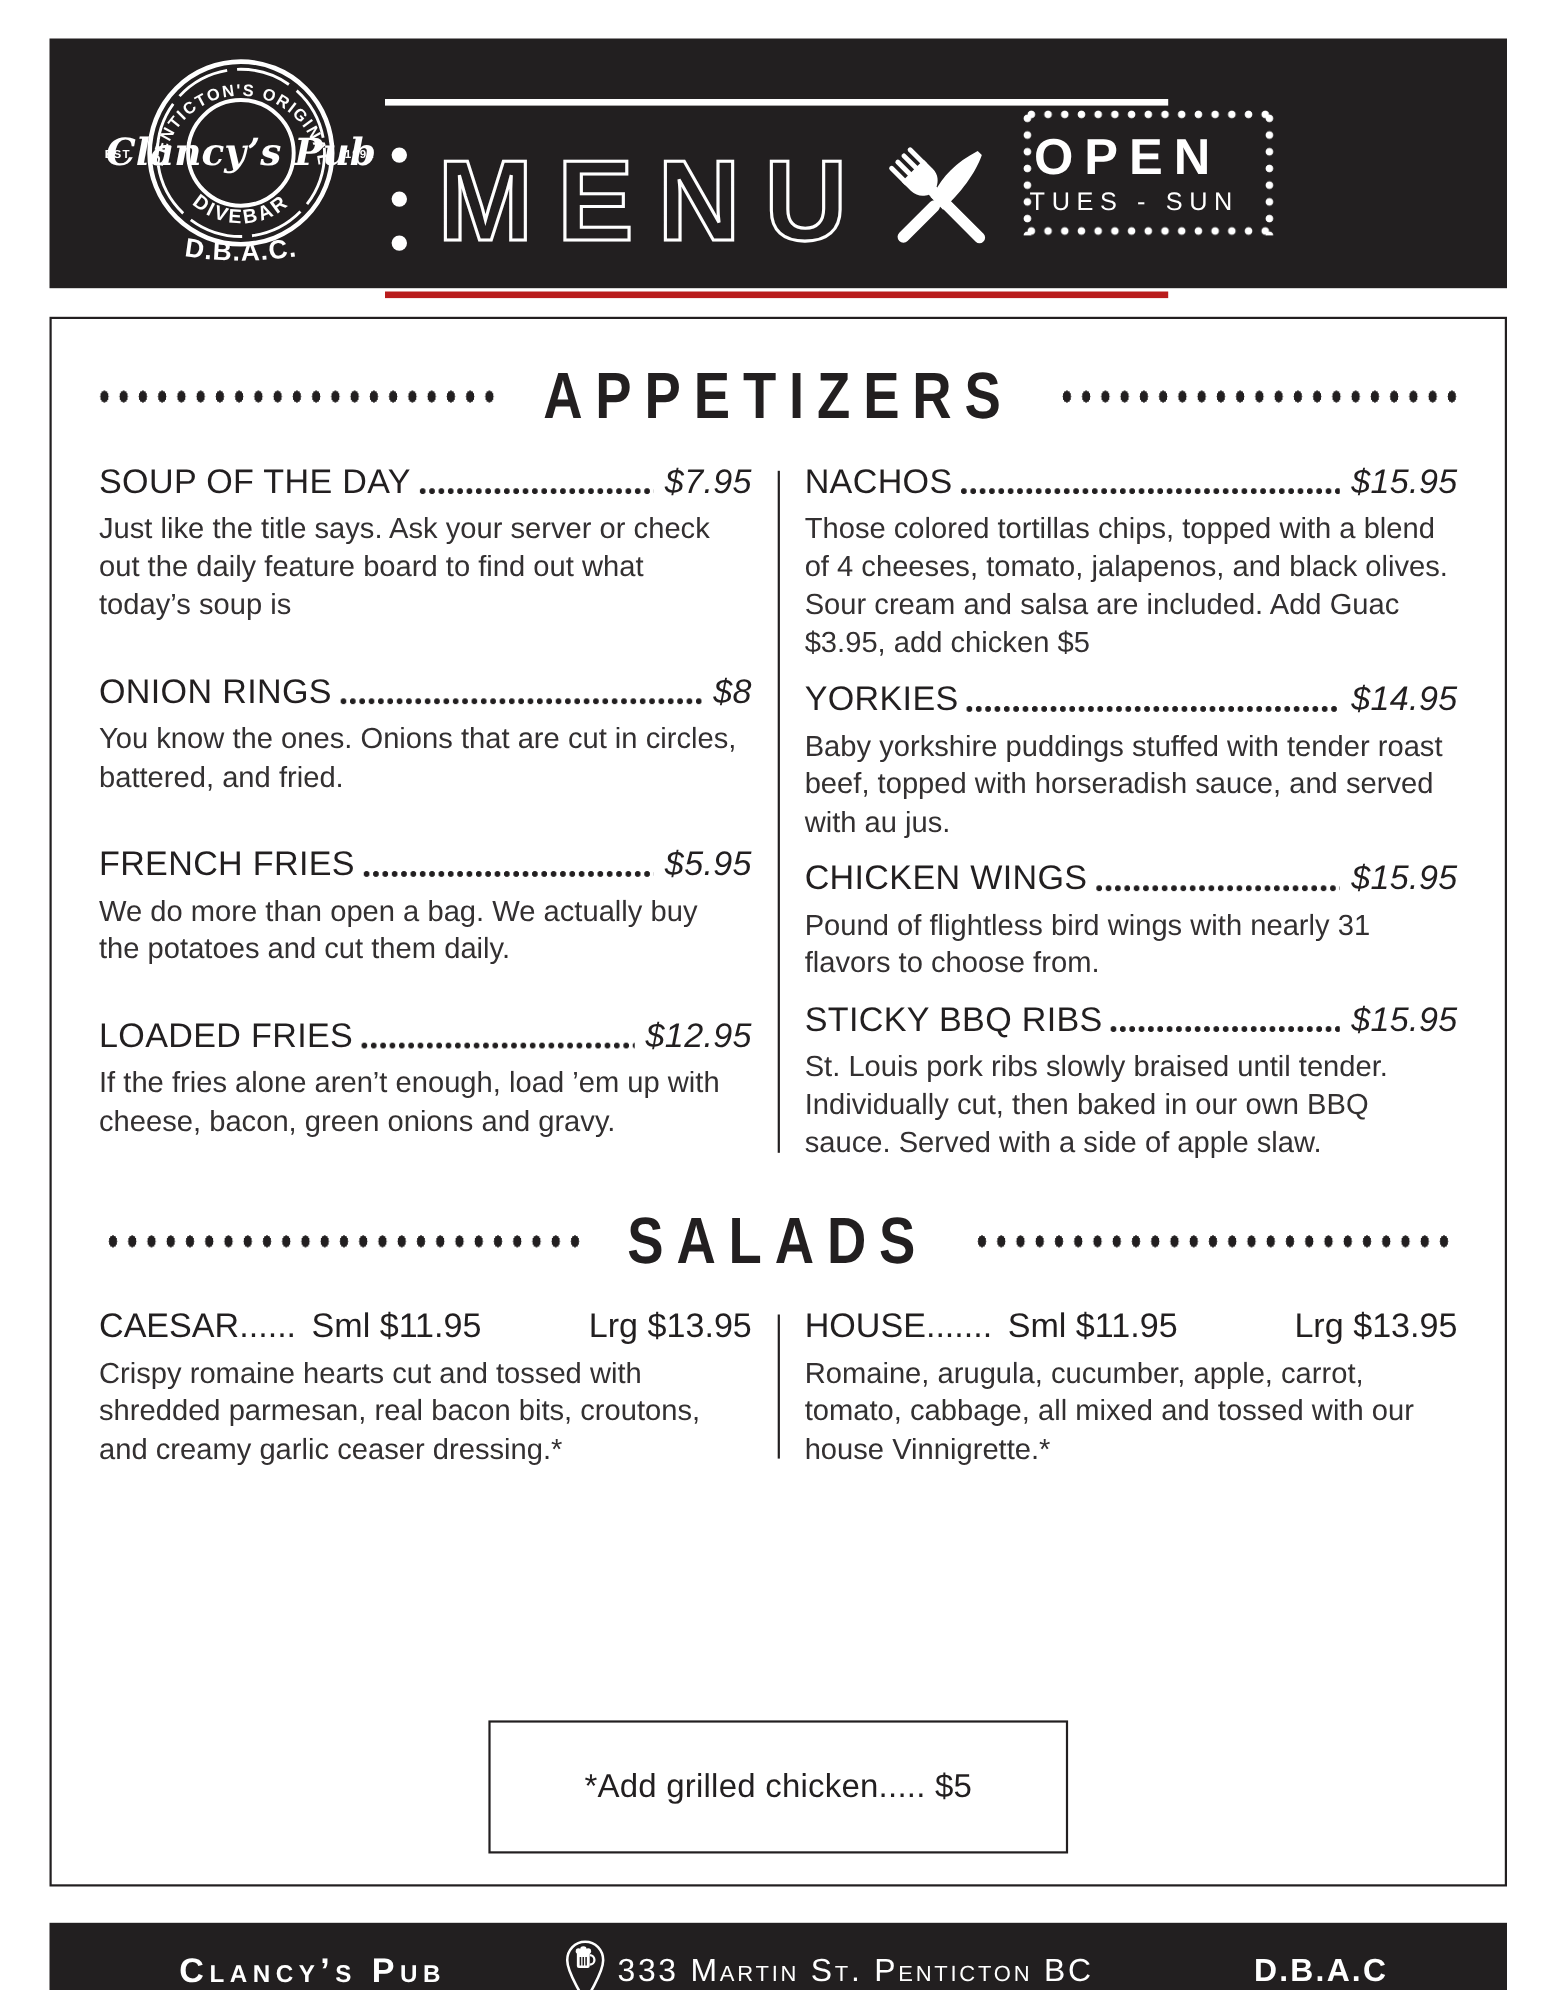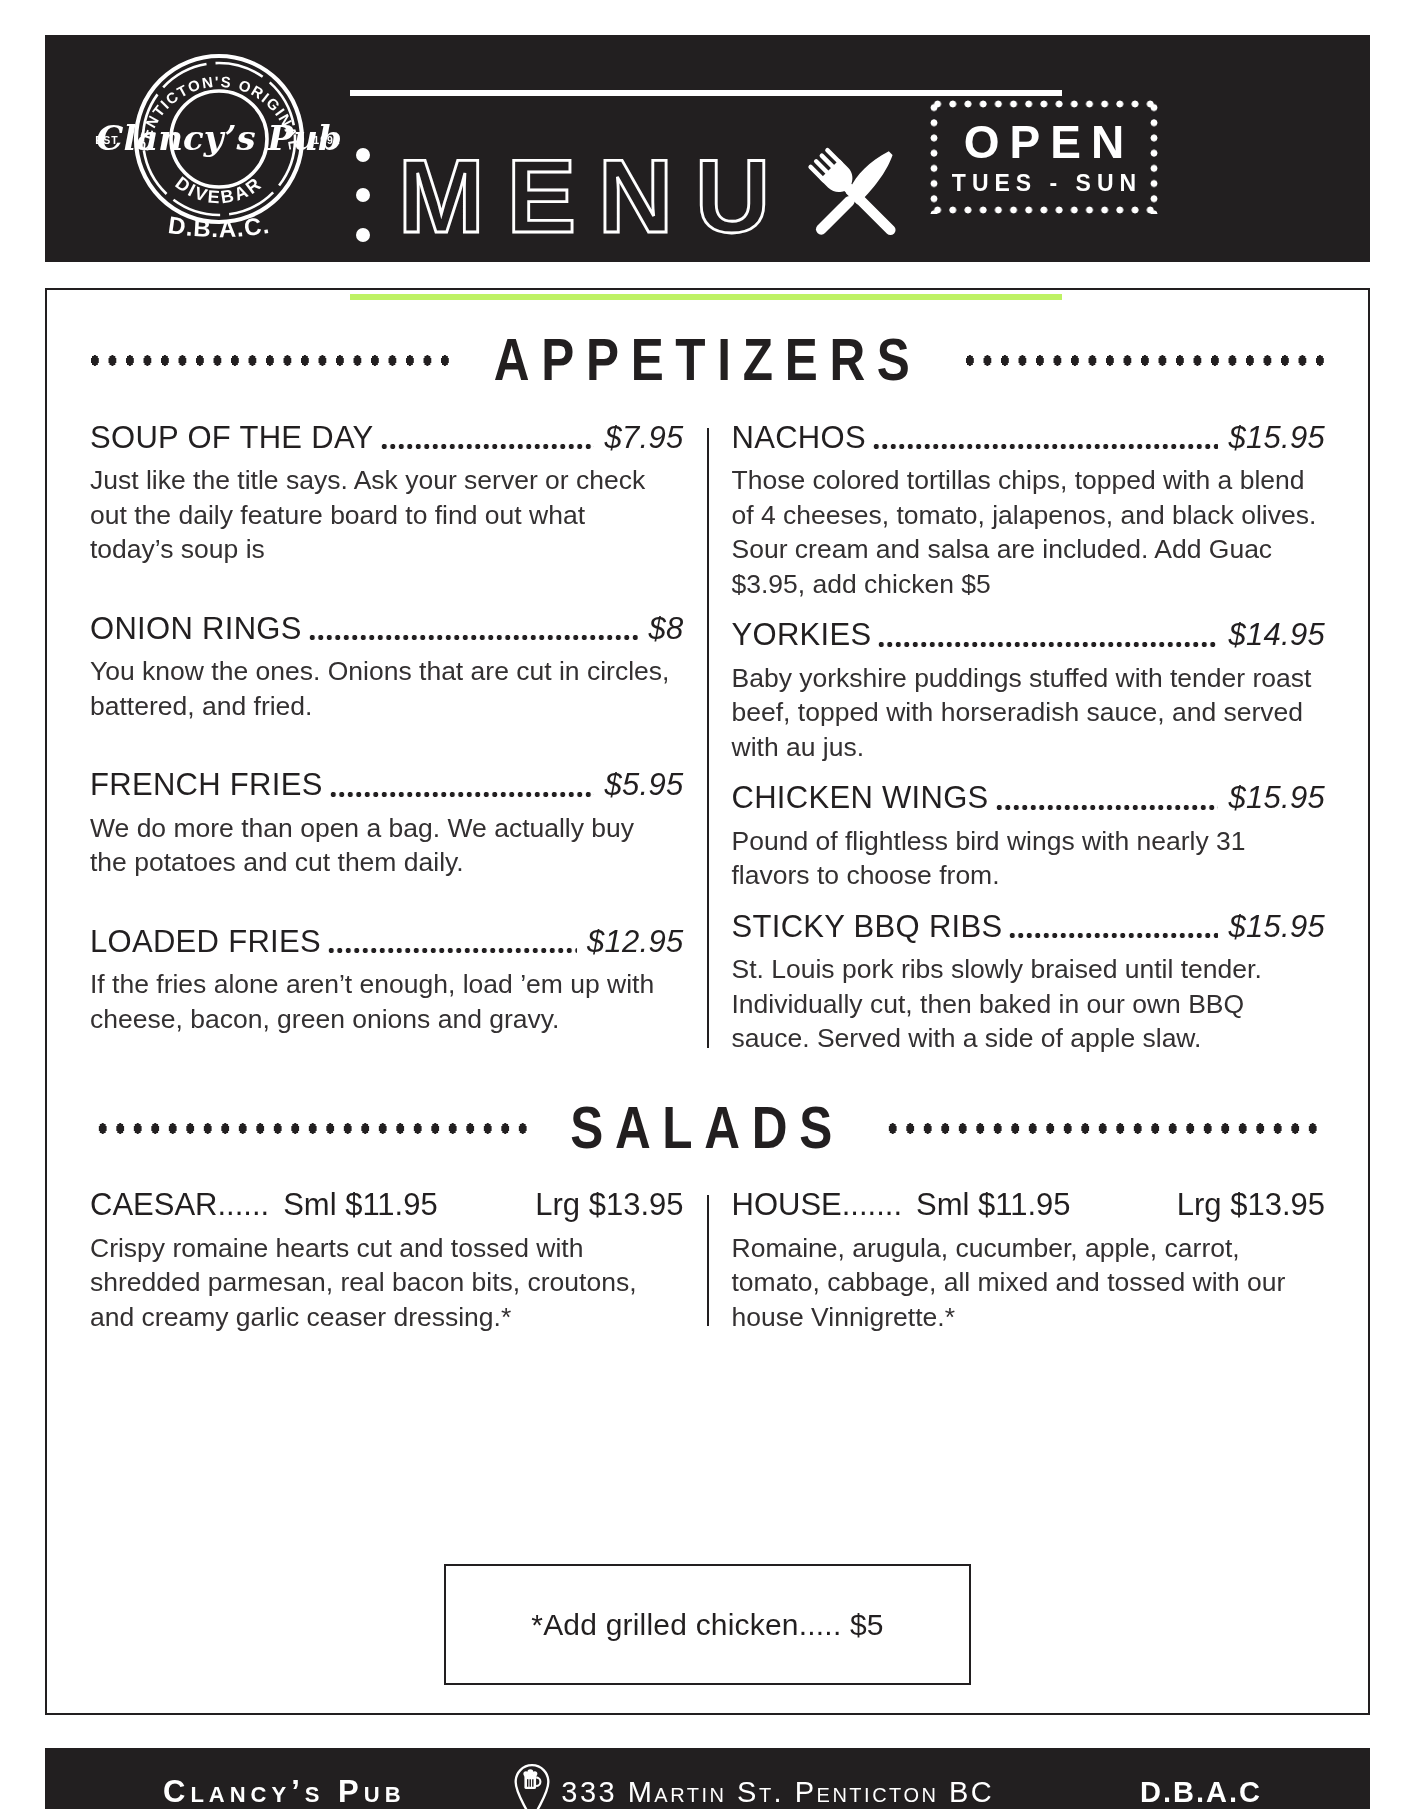--- a/index.html
+++ b/index.html
@@ -14,40 +14,40 @@
 
   
   .band {
     position:relative;
     background:#221f20;
     height:227px;
   }
   .logo-svg { position:absolute; left:48px; top:16px; width:252px; height:200px; }
 
   .menu-mark {
-    position:absolute; left:305px; top:55px; width:712px; height:210px;
-    border-top:6px solid #fff; border-bottom:6px solid #bef264;
+    position:absolute; left:305px; top:55px; width:712px; height:181px;
+    border-top:6px solid #fff; border-bottom:6px solid #b91c1c;
     display:flex; align-items:center; padding:0 2px;
   }
   .menu-dots { display:flex; flex-direction:column; gap:26px; margin:0 28px 0 4px; }
   .menu-dots i { width:14px; height:14px; border-radius:50%; background:#fff; }
   .menu-word-svg { display:block; }
   .utensils { width:116px; height:116px; margin-left:2px; }
 
   .open-box {
     position:absolute; left:885px; top:65px; width:228px; height:114px;
-    color:#fff; display:flex; flex-direction:column; align-items:center; justify-content:center;
+    color:#fff; display:flex; flex-direction:column; align-items:flex-start; justify-content:center;
     background:
       radial-gradient(circle, #fff 3.1px, transparent 3.8px) left top / 15.2px 8px repeat-x,
       radial-gradient(circle, #fff 3.1px, transparent 3.8px) left bottom / 15.2px 8px repeat-x,
       radial-gradient(circle, #fff 3.1px, transparent 3.8px) left top / 8px 15.2px repeat-y,
       radial-gradient(circle, #fff 3.1px, transparent 3.8px) right top / 8px 15.2px repeat-y;
   }
   .open-l1 { font-size:46px; font-weight:700; letter-spacing:10px; line-height:1; margin-left:10px; }
-  .open-l2 { font-size:23px; font-weight:700; letter-spacing:6px; line-height:1; margin-top:7px; margin-left:6px; }
+  .open-l2 { font-size:23px; font-weight:400; letter-spacing:6px; line-height:1; margin-top:7px; margin-left:6px; }
 
   
   .content {
     margin-top:26px;
     border:2px solid #221f20;
     padding:28px 43px 28px;
   }
 
   .sec-head { display:flex; align-items:center; gap:20px; margin:14px 0 30px; }
   .dotline {

